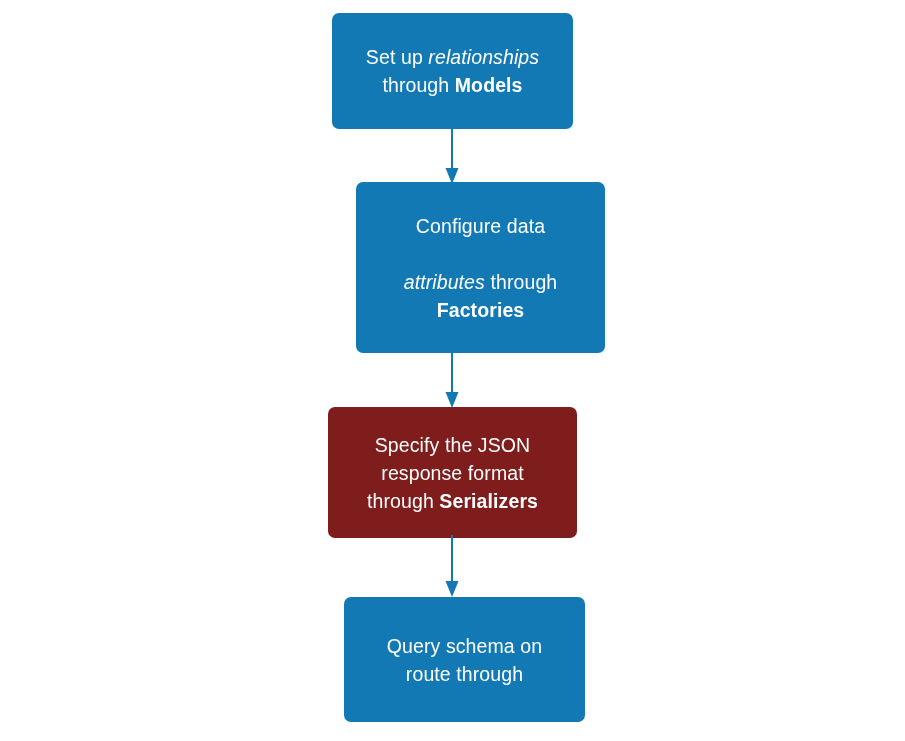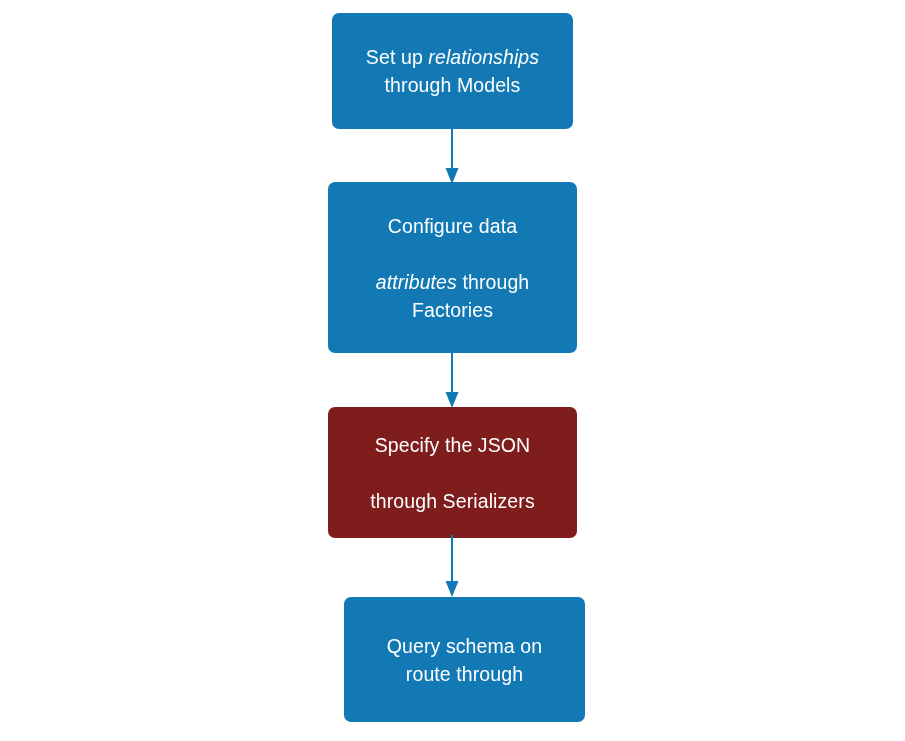--- a/index.html
+++ b/index.html
@@ -33,21 +33,21 @@
     line-height: 28px;
     text-align: center;
     font-family: "Liberation Sans", sans-serif;
     letter-spacing: 0.1px;
     white-space: pre-line;
   }
   .node-label em {
     font-style: italic;
   }
   .node-label strong {
-    font-weight: normal;
+    font-weight: bold;
   }
 
   
   #node-models      { left: 332px; top: 13px;  width: 241px; height: 116px; }
   #node-factories   { left: 328px; top: 182px; width: 249px; height: 171px; }
   #node-serializers { left: 328px; top: 407px; width: 249px; height: 131px; }
   #node-query       { left: 344px; top: 597px; width: 241px; height: 125px; }
 
   
   .edge {
@@ -65,31 +65,31 @@
 
   <div class="node" id="node-models" style="background-color: rgb(18, 121, 181);">
     <div class="node-label"><span>Set up </span><em>relationships</em><br><span>through </span><strong>Models</strong></div>
   </div>
 
   <svg class="edge" id="edge-1" viewBox="0 0 64 62">
     <line x1="32" y1="0" x2="32" y2="44" stroke="#1279b5" stroke-width="2"></line>
     <polygon points="32,58 25.5,42 38.5,42" fill="#1279b5"></polygon>
   </svg>
 
-  <div class="node" id="node-factories" style="background-color: rgb(18, 121, 181);">
+  <div class="node" id="node-factories" style="background-color: rgb(18, 121, 181); margin-left: 28px;">
     <div class="node-label"><span>Configure data</span><br><br><em>attributes</em><span> through</span><br><strong>Factories</strong></div>
   </div>
 
   <svg class="edge" id="edge-2" viewBox="0 0 64 62">
     <line x1="32" y1="0" x2="32" y2="44" stroke="#1279b5" stroke-width="2"></line>
     <polygon points="32,58 25.5,42 38.5,42" fill="#1279b5"></polygon>
   </svg>
 
   <div class="node" id="node-serializers" style="background-color: #7f1d1d;">
-    <div class="node-label"><span>Specify the JSON</span><br><br><span>through </span><strong>Serializers</strong></div>
+    <div class="node-label"><span>Specify the JSON</span><br><span>response format</span><br><span>through </span><strong>Serializers</strong></div>
   </div>
 
   <svg class="edge" id="edge-3" viewBox="0 0 64 66">
     <line x1="32" y1="0" x2="32" y2="48" stroke="#1279b5" stroke-width="2"></line>
     <polygon points="32,62 25.5,46 38.5,46" fill="#1279b5"></polygon>
   </svg>
 
   <div class="node" id="node-query" style="background-color: rgb(18, 121, 181);">
     <div class="node-label"><span>Query schema on</span><br><span>route through</span></div>
   </div>

